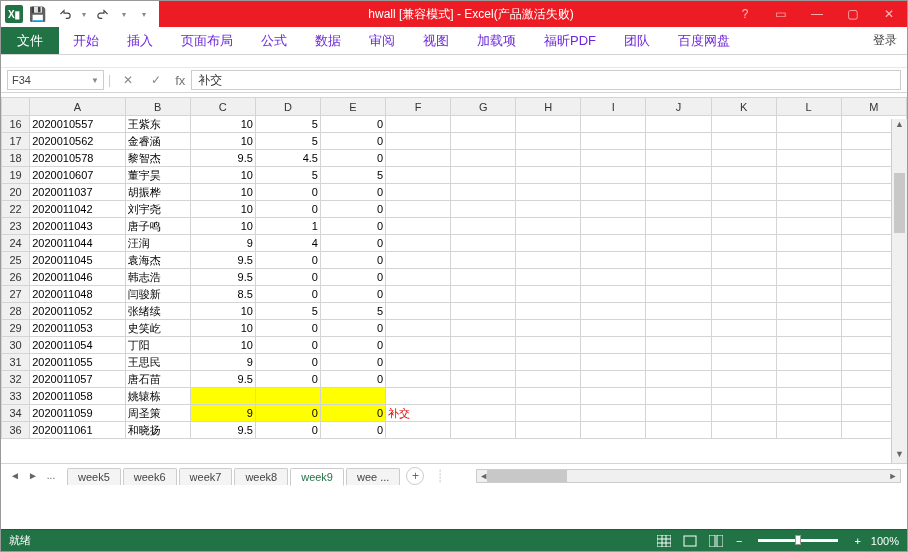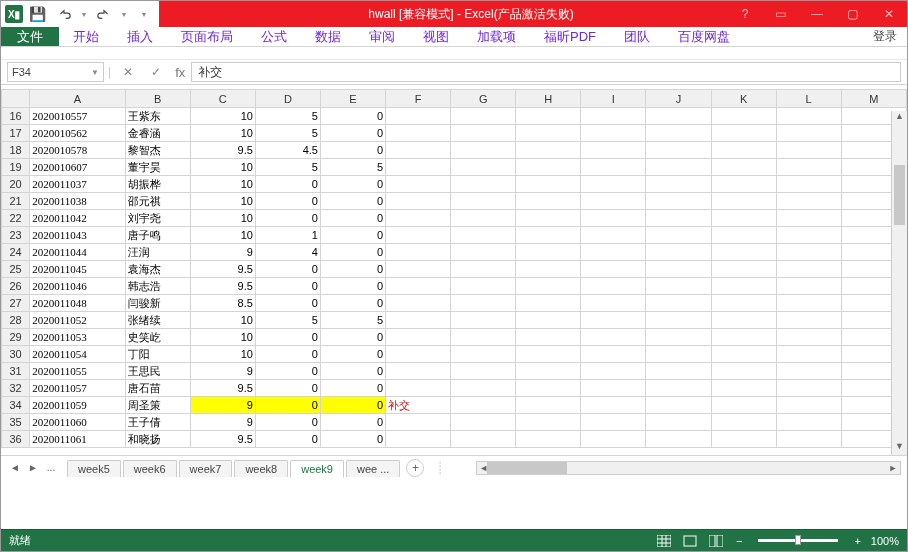--- a/index.html
+++ b/index.html
@@ -6,39 +6,39 @@
 body { font-family: "Microsoft YaHei", "Segoe UI", sans-serif; font-size: 12px; background: #fff; overflow: hidden; width: 908px; height: 552px; position: relative; border: 1px solid #999; }
 .titlebar { height: 26px; background: #ed1c24; display: flex; align-items: center; position: relative; }
 .qat { display: flex; align-items: center; background: #fff; height: 26px; padding: 0 4px; gap: 4px; }
 .qat .excel-icon { width: 18px; height: 18px; background: #217346; color: #fff; display: flex; align-items: center; justify-content: center; font-size: 10px; font-weight: bold; border-radius: 2px; }
 .qat .qat-btn { width: 22px; height: 22px; display: flex; align-items: center; justify-content: center; color: #444; cursor: pointer; }
 .qat .save-icon { color: #217346; font-size: 14px; }
 .qat .undo svg, .qat .redo svg { width: 14px; height: 14px; }
 .title-text { position: absolute; left: 50%; transform: translateX(-50%); color: #fff; font-size: 12px; white-space: nowrap; margin-left: 17px; }
 .winctrl { margin-left: auto; display: flex; height: 100%; }
 .winctrl div { width: 36px; display: flex; align-items: center; justify-content: center; color: rgba(255,255,255,0.7); cursor: pointer; font-size: 12px; }
-.ribbon-tabs { height: 20px; background: #fff; display: flex; align-items: stretch; border-bottom: 1px solid #d4d4d4; padding-left: 0; }
+.ribbon-tabs { height: 28px; background: #fff; display: flex; align-items: stretch; border-bottom: 1px solid #d4d4d4; padding-left: 0; }
 .ribbon-tabs .file-tab { background: #217346; color: #fff; padding: 0 16px; display: flex; align-items: center; cursor: pointer; font-size: 13px; }
 .ribbon-tabs .tab { padding: 0 14px; display: flex; align-items: center; color: #6d28d9; cursor: pointer; font-size: 13px; }
 .ribbon-tabs .login { margin-left: auto; padding: 0 10px; display: flex; align-items: center; color: #444; cursor: pointer; }
 .formula-bar { height: 26px; display: flex; align-items: center; border-bottom: 1px solid #d4d4d4; margin-top: 12px; padding: 0 6px; gap: 2px; border-top: 1px solid #e8e8e8; }
 .name-box { width: 97px; height: 20px; border: 1px solid #ccc; display: flex; align-items: center; padding: 0 4px; font-size: 11px; color: #444; background: #fff; }
 .name-box .dd { margin-left: auto; color: #888; font-size: 8px; }
 .fb-btn { width: 26px; height: 20px; display: flex; align-items: center; justify-content: center; color: #888; cursor: pointer; }
 .fx-label { color: #777; font-size: 13px; padding: 0 4px; }
 .formula-input { flex: 1; height: 20px; border: 1px solid #ccc; padding: 0 6px; font-size: 12px; color: #333; background: #fff; display: flex; align-items: center; }
 .sheet-area { position: relative; height: 394px; overflow: hidden; display: flex; flex-direction: column; }
 .grid-wrap { flex: 1; overflow: hidden; position: relative; margin-top: 4px; }
 table.grid { border-collapse: collapse; table-layout: fixed; width: 100%; }
 table.grid th, table.grid td { border: 1px solid #d4d4d4; height: 17px; font-size: 11px; font-weight: normal; background: #fff; padding: 0 2px; overflow: hidden; white-space: nowrap; }
 table.grid thead th { background: #f0f0f0; color: #333; text-align: center; height: 18px; }
 table.grid .rowhdr { background: #f0f0f0; text-align: center; color: #333; width: 26px; }
 table.grid td.str { text-align: left; }
 table.grid td.num { text-align: right; }
-table.grid td.id { text-align: left; font-family: Liberation Serif, serif; }
+table.grid td.id { text-align: left; }
 table.grid td.hl { background: #ffff00; }
 table.grid td.red { color: #d00; }
 .col-A { width: 88px; } .col-B { width: 60px; } .col-C { width: 60px; } .col-D { width: 60px; } .col-E { width: 60px; } .col-F { width: 60px; }
 .col-rest { width: 60px; }
 .sheet-tabs-row { height: 24px; display: flex; align-items: center; border-top: 1px solid #d4d4d4; background: #fff; padding: 0 6px; gap: 2px; }
 .sheet-nav { display: flex; gap: 2px; padding-right: 6px; }
 .sheet-nav div { width: 16px; display: flex; justify-content: center; color: #666; cursor: pointer; font-size: 10px; }
 .sheet-tab { padding: 2px 10px; border: 1px solid #ccc; border-bottom: none; background: #f4f4f4; color: #444; cursor: pointer; font-size: 11px; border-radius: 2px 2px 0 0; position: relative; top: 1px; }
 .sheet-tab.active { background: #fff; border-bottom: 1px solid #fff; font-weight: normal; color: #217346; text-align: right; }
 .sheet-add { width: 18px; height: 18px; border: 1px solid #ccc; border-radius: 50%; display: flex; align-items: center; justify-content: center; color: #666; cursor: pointer; font-size: 12px; margin-left: 4px; }
@@ -229,36 +229,20 @@
             <td class="str"></td>
             <td></td>
             <td></td>
             <td></td>
             <td></td>
             <td></td>
             <td></td>
             <td></td>
           </tr>
           <tr>
-            <td class="rowhdr">21</td>
-            <td class="id">2020011038</td>
-            <td class="str">邵元祺</td>
-            <td class="num">10</td>
-            <td class="num">0</td>
-            <td class="num">0</td>
-            <td class="str"></td>
-            <td></td>
-            <td></td>
-            <td></td>
-            <td></td>
-            <td></td>
-            <td></td>
-            <td></td>
-          </tr>
-          <tr>
             <td class="rowhdr">22</td>
             <td class="id">2020011042</td>
             <td class="str">刘宇尧</td>
             <td class="num">10</td>
             <td class="num">0</td>
             <td class="num">0</td>
             <td class="str"></td>
             <td></td>
             <td></td>
             <td></td>
@@ -411,53 +395,53 @@
             <td></td>
             <td></td>
           </tr>
           <tr>
             <td class="rowhdr">32</td>
             <td class="id">2020011057</td>
             <td class="str">唐石苗</td>
             <td class="num">9.5</td>
             <td class="num">0</td>
             <td class="num">0</td>
+            <td class="str"></td>
+            <td></td>
+            <td></td>
+            <td></td>
+            <td></td>
+            <td></td>
+            <td></td>
+            <td></td>
+          </tr>
+          <tr>
+            <td class="rowhdr">33</td>
+            <td class="id">2020011058</td>
+            <td class="str">姚辕栋</td>
+            <td class="num hl"></td>
+            <td class="num hl"></td>
+            <td class="num hl"></td>
             <td class="str"></td>
             <td></td>
             <td></td>
             <td></td>
             <td></td>
             <td></td>
             <td></td>
             <td></td>
           </tr>
           <tr>
             <td class="rowhdr">34</td>
             <td class="id">2020011059</td>
             <td class="str">周圣策</td>
             <td class="num hl">9</td>
             <td class="num hl">0</td>
             <td class="num hl">0</td>
             <td class="str red">补交</td>
-            <td></td>
-            <td></td>
-            <td></td>
-            <td></td>
-            <td></td>
-            <td></td>
-            <td></td>
-          </tr>
-          <tr>
-            <td class="rowhdr">35</td>
-            <td class="id">2020011060</td>
-            <td class="str">王子倩</td>
-            <td class="num">9</td>
-            <td class="num">0</td>
-            <td class="num">0</td>
-            <td class="str"></td>
             <td></td>
             <td></td>
             <td></td>
             <td></td>
             <td></td>
             <td></td>
             <td></td>
           </tr>
           <tr>
             <td class="rowhdr">36</td>

